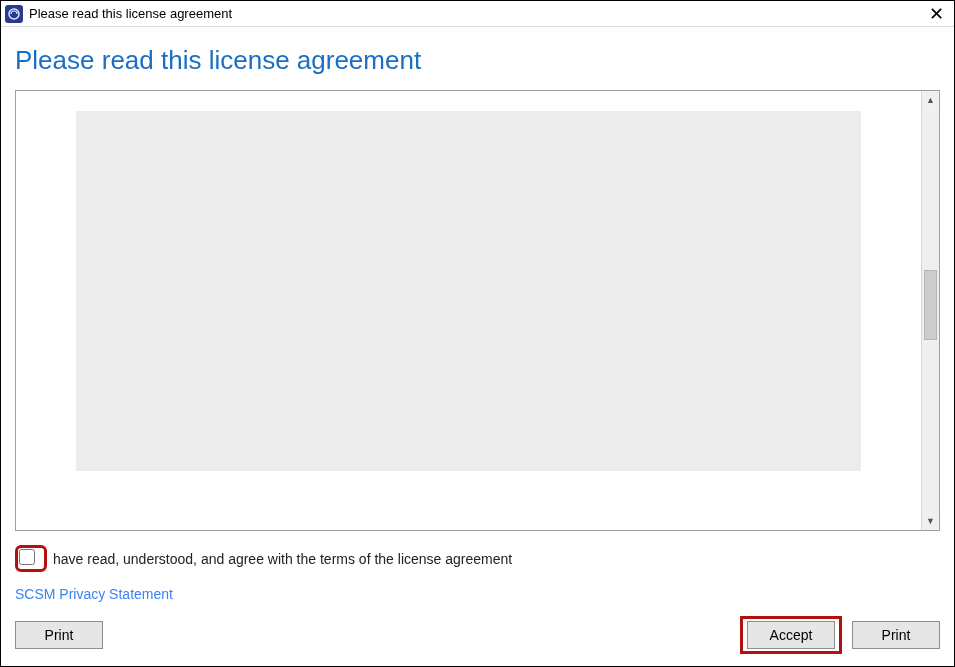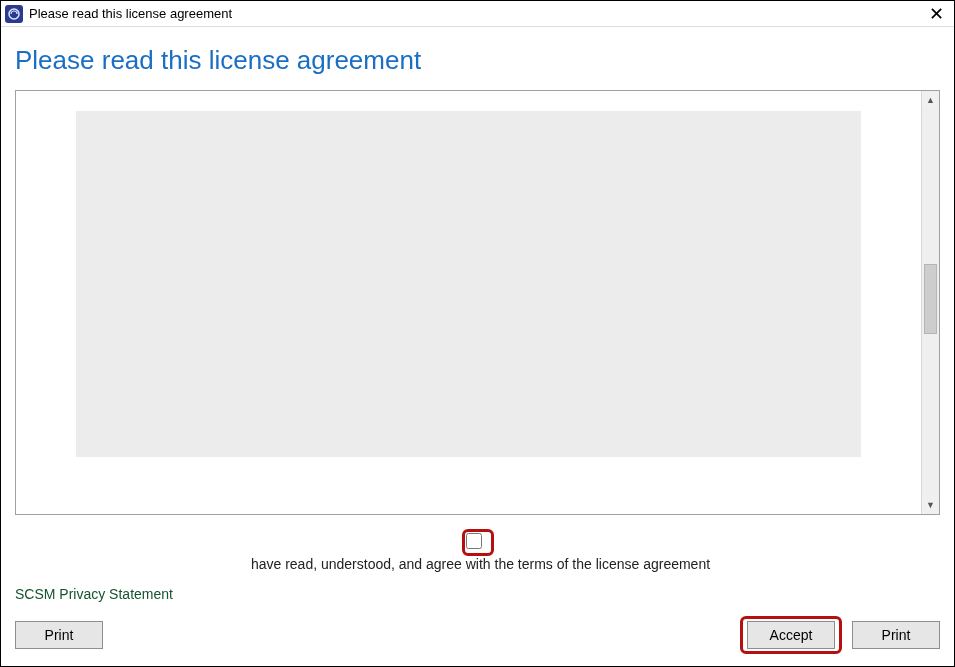--- a/index.html
+++ b/index.html
@@ -102,34 +102,33 @@
     height: 70px;
     background: #cdcdcd;
     border: 1px solid #b5b5b5;
   }
   .agree-row {
     margin-top: 14px;
     display: flex;
     align-items: center;
     font-size: 14px;
     color: #222;
-    flex-direction: column;
   }
   .agree-row input[type="checkbox"] {
     width: 16px; height: 16px;
     margin-right: 8px;
   }
   .highlight-red {
     border: 3px solid #b50f0f;
     border-radius: 6px;
     padding: 1px;
   }
   .privacy-link {
     margin-top: 14px;
-    color: #14532d;
+    color: #3b82f6;
     font-size: 14px;
     cursor: pointer;
   }
   .button-row {
     display: flex;
     align-items: center;
     margin-top: 14px;
     padding-bottom: 12px;
   }
   .btn {
@@ -138,21 +137,21 @@
     background: #e6e6e6;
     border: 1px solid #8e8e8e;
     font-size: 14px;
     color: #000;
     cursor: pointer;
     font-family: inherit;
   }
   .spacer { flex: 1; }
   .accept-wrap {
     border: 3px solid #b50f0f;
-    border-radius: 6px;
+    border-radius: 0;
     padding: 2px 4px;
     display: inline-flex;
     margin-right: 10px;
   }
 </style>
 </head>
 <body>
 
 <div class="titlebar">
   <span class="app-icon">

